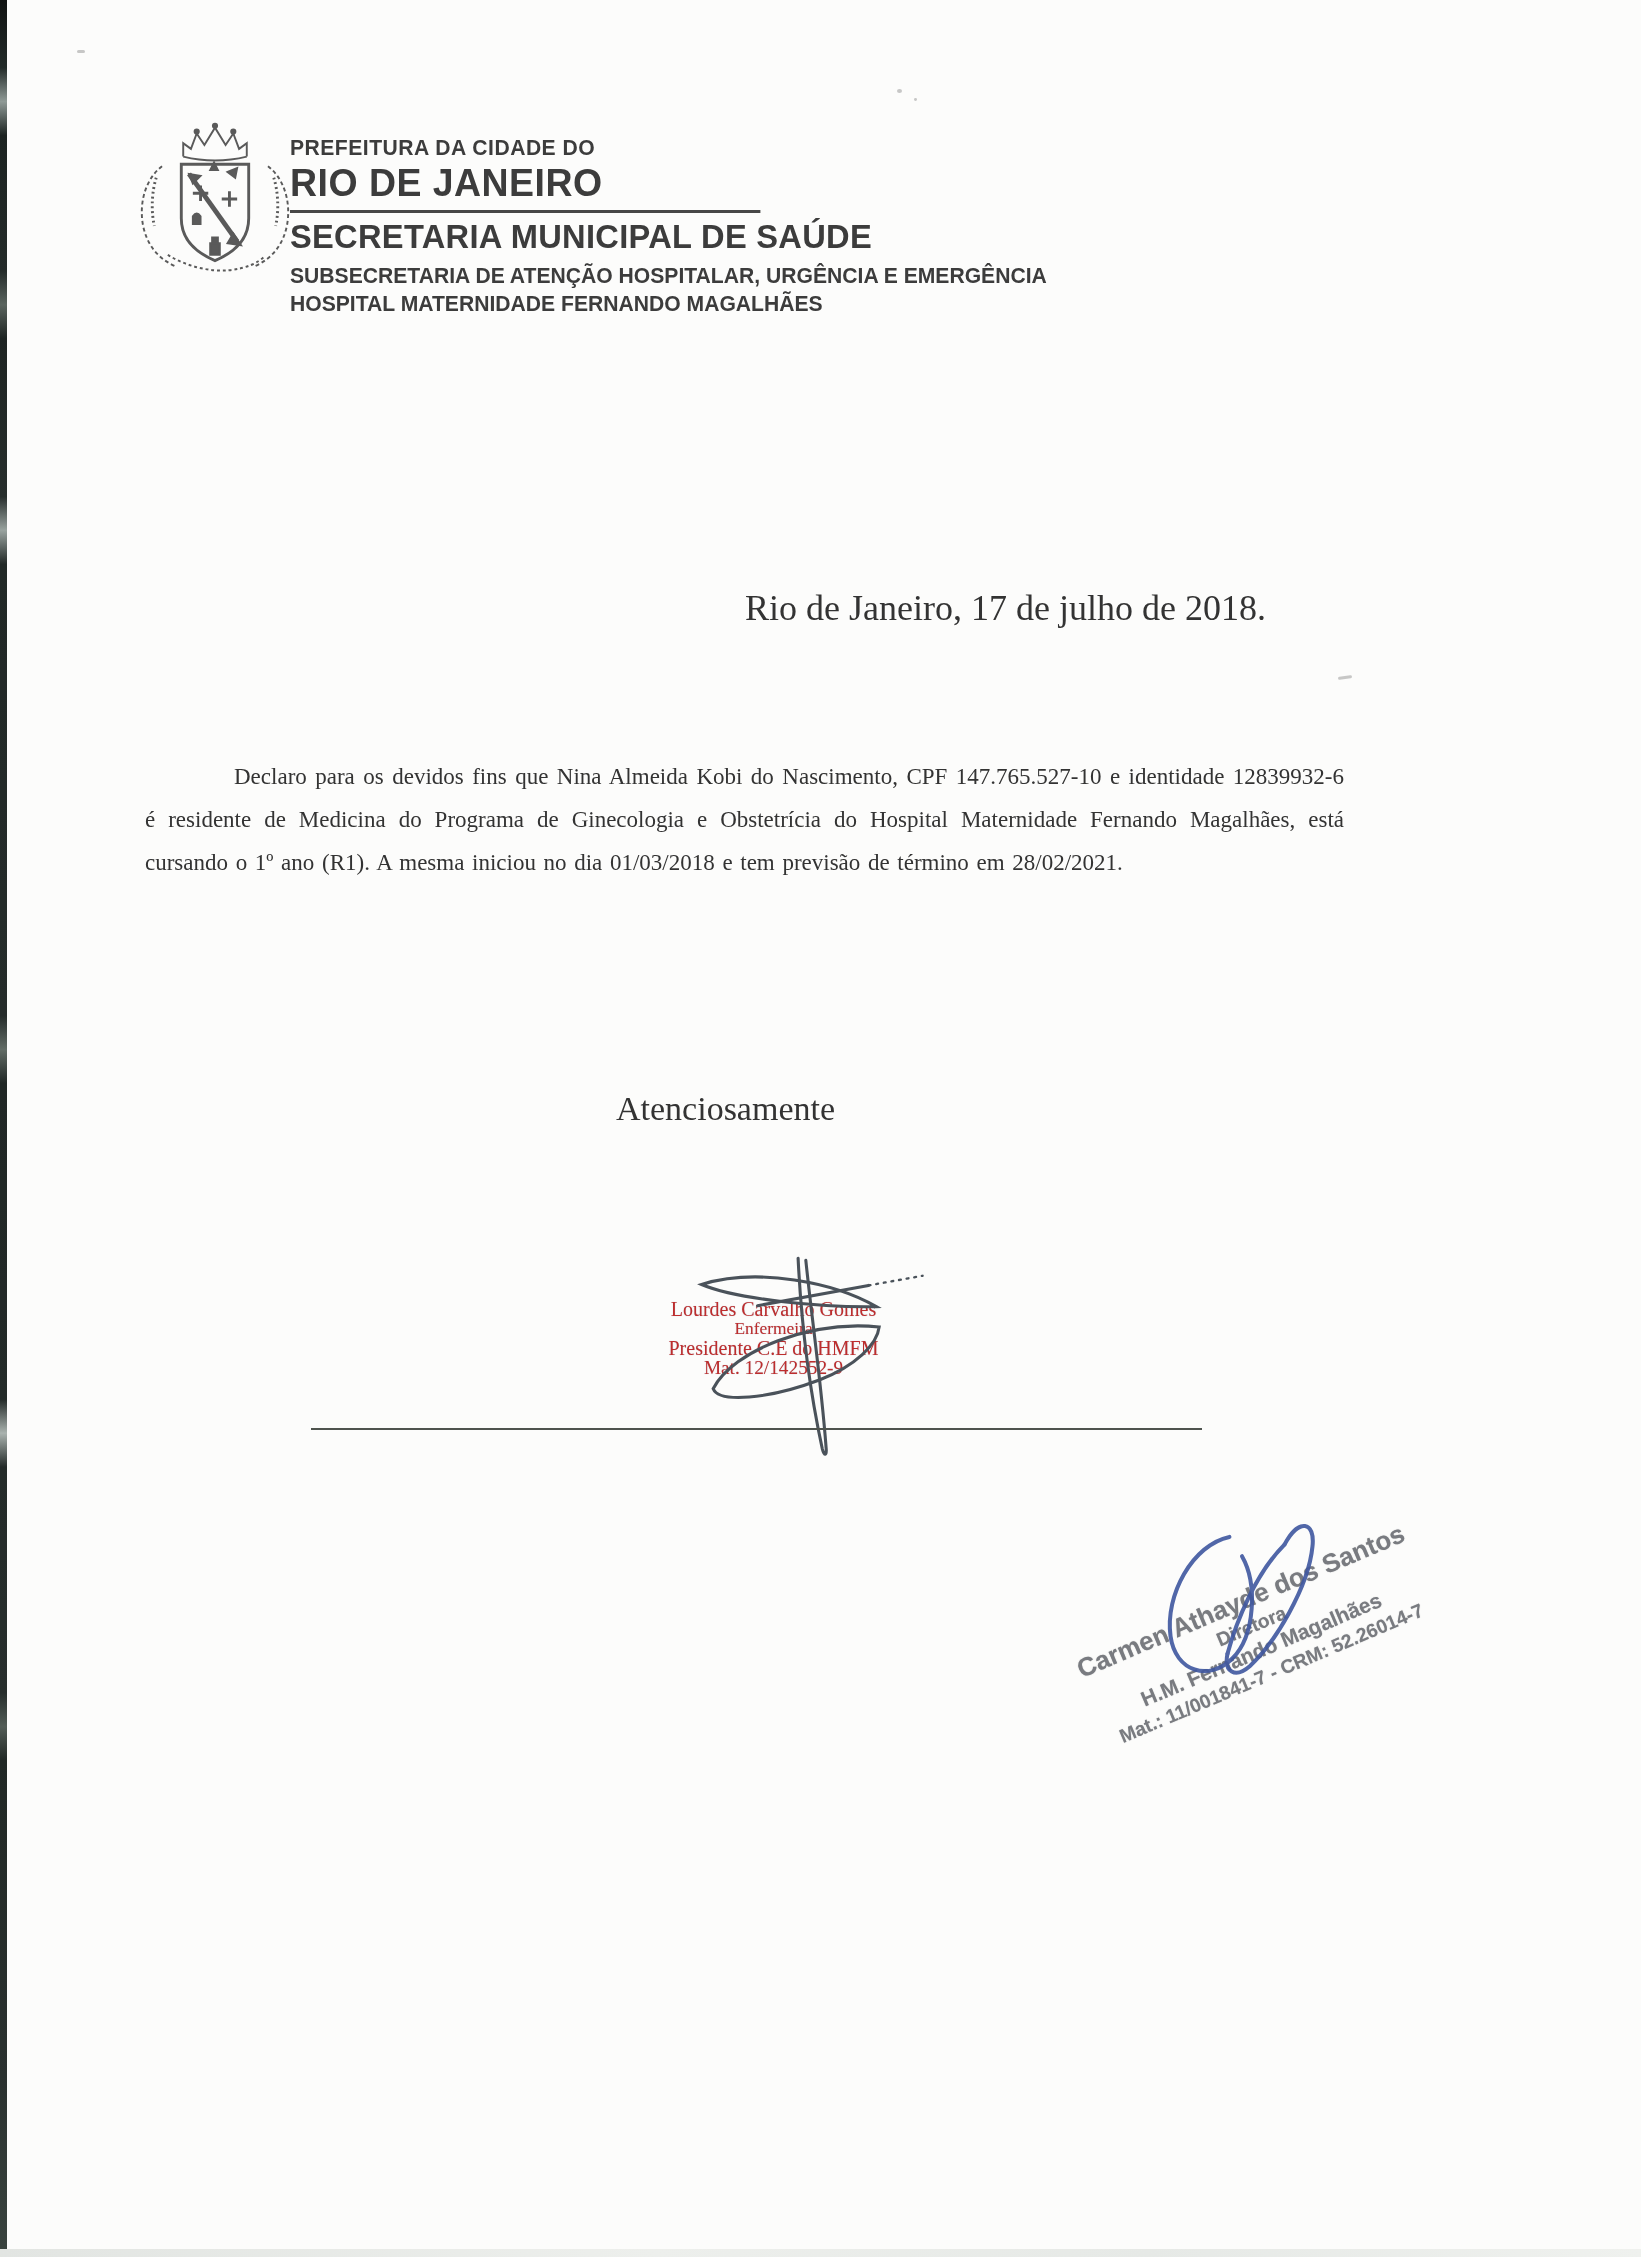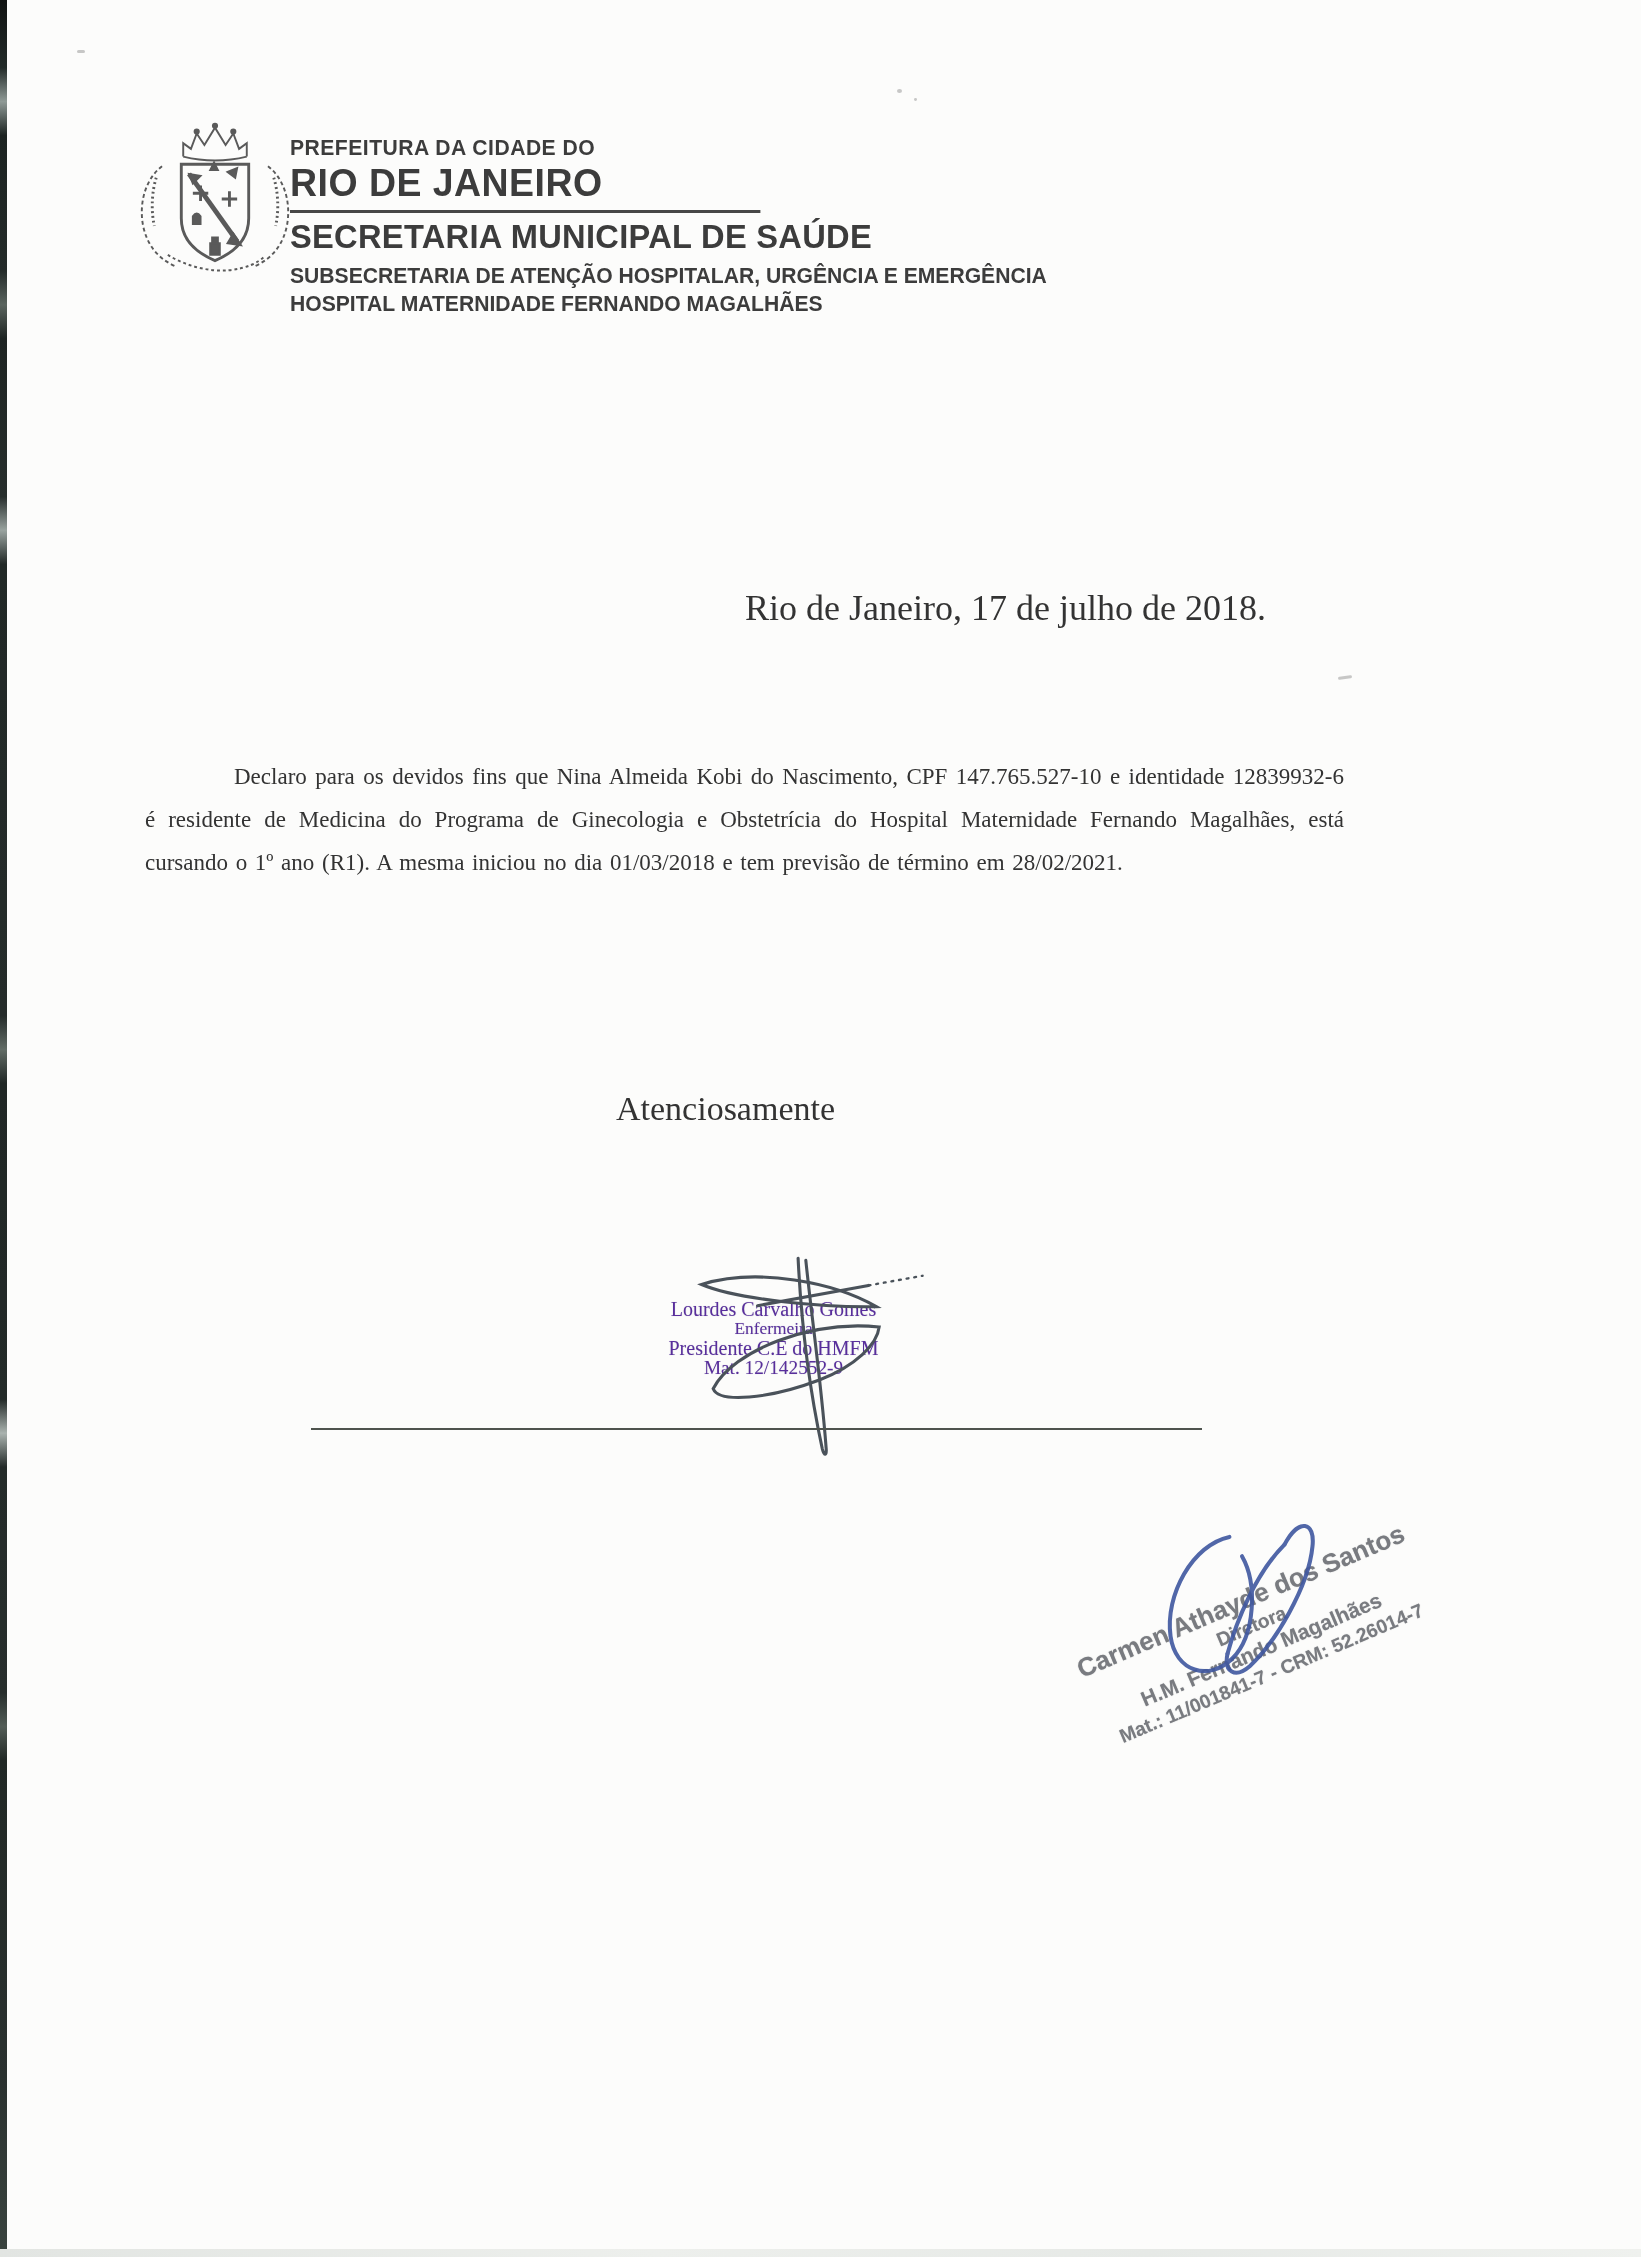--- a/index.html
+++ b/index.html
@@ -48,21 +48,21 @@
     position:absolute;left:145px;top:755px;width:1199px;
     font-size:23px;line-height:43px;color:#333;
     text-align:justify;text-indent:89px;text-align-last:left;
     word-spacing:1.9px;
   }
   .closing{position:absolute;left:616px;top:1090px;font-size:34px;color:#333;}
 
   
   .stamp1{
     position:absolute;left:624px;top:1300px;width:299px;
-    text-align:center;color:#4c1d95;opacity:.92;
+    text-align:center;color:#b91c1c;opacity:.92;
     font-family:"Liberation Serif", serif;
     text-shadow:0 0 1px rgba(139,147,165,.6);
     line-height:19.3px;
   }
   .stamp1 .s-l1{font-size:20px;}
   .stamp1 .s-l2{font-size:17.4px;}
   .stamp1 .s-l3{font-size:20px;}
   .stamp1 .s-l4{font-size:19.3px;}
   .sig1-svg{position:absolute;left:579px;top:1207px;}
   .rule-sign{position:absolute;left:311px;top:1428px;width:891px;height:1.9px;background:#4e534e;}

